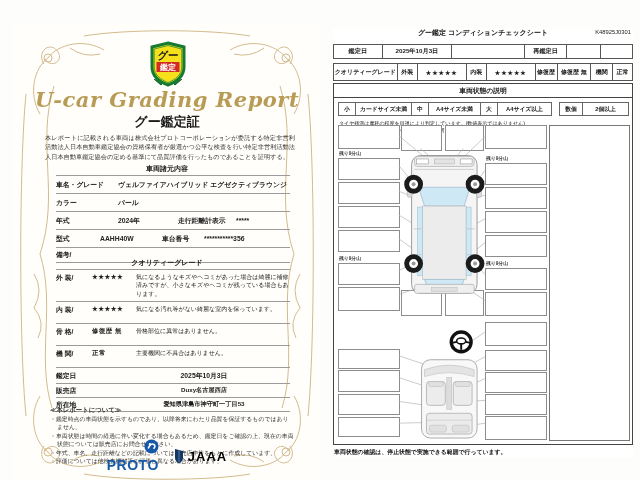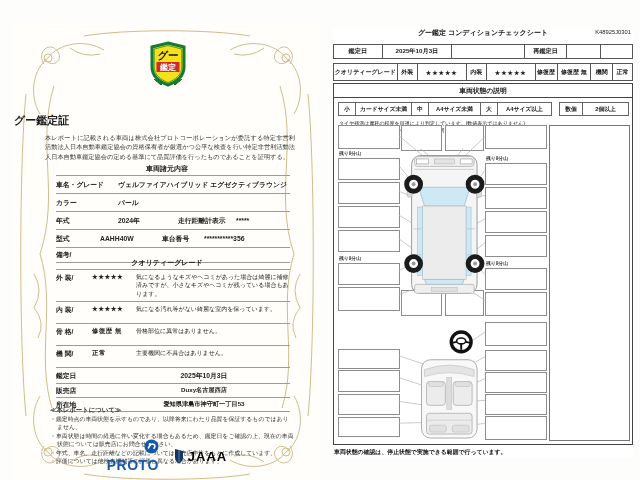--- a/index.html
+++ b/index.html
@@ -6,21 +6,21 @@
   .canvas{position:relative;width:640px;height:480px;background:#fdfdfb;overflow:hidden;
           font-family:"Liberation Sans",sans-serif;color:#1a1a1a;}
   
   .cert{position:absolute;left:14px;top:24px;width:306px;height:462px;background:#fffefa;}
   .cert-frame{position:absolute;inset:0;width:100%;height:100%;}
   .badge{position:absolute;left:136px;top:17px;width:36px;height:48px;}
   .sec-head{position:absolute;left:0;width:100%;text-align:center;font-size:7px;font-weight:bold;color:#222;}
   .cert-title{position:absolute;top:63px;left:0;width:100%;text-align:center;
               font-family:"DejaVu Serif",serif;font-style:italic;font-weight:bold;
               font-size:21px;color:#b89b55;letter-spacing:.5px;}
-  .cert-sub{position:absolute;top:89px;left:0;width:100%;font-size:11px;font-weight:bold;}
+  .cert-sub{position:absolute;top:89px;left:0;width:100%;text-align:center;font-size:13px;font-weight:bold;}
   .cert-intro{position:absolute;top:103px;left:31px;right:25px;font-size:6.2px;line-height:1.5;
               text-align:justify;color:#333;}
   .ctable{position:absolute;left:42px;width:234px;}
   .srow{display:flex;align-items:center;min-height:17px;border-top:1px solid #9b9b9b;
         font-size:6.8px;font-weight:bold;color:#222;}
   .srow.last{border-bottom:1px solid #9b9b9b;min-height:14px;}
   .sl{width:62px;} .sv{flex:1;} .sl2{width:58px;} .sv2{width:58px;}
   .grow{display:flex;border-top:1px solid #9b9b9b;padding:3px 0;font-size:6.8px;font-weight:bold;color:#222;}
   .glab{width:36px;} .gval{width:44px;letter-spacing:.5px;font-size:6.4px;}
   .gdesc{flex:1;font-size:6px;line-height:1.4;font-weight:normal;color:#222;}
@@ -97,20 +97,21 @@
 
     <svg class="badge" viewBox="0 0 36 48">
       <path d="M4,38 l7,6 l4,-4 M32,38 l-7,6 l-4,-4" fill="#177a32" stroke="#116127" stroke-width="1"></path>
       <path d="M18,2 L34,6 V26 C34,36 26,41 18,44 C10,41 2,36 2,26 V6 Z" fill="#f6e01b" stroke="#177a32" stroke-width="3"></path>
       <path d="M18,4.5 L31.8,8 V25.8 C31.8,34.3 25,38.8 18,41.5 C11,38.8 4.2,34.3 4.2,25.8 V8 Z" fill="none" stroke="#1d8c3c" stroke-width="0.8"></path>
       <text x="18" y="18" text-anchor="middle" font-size="10.5" font-weight="bold" fill="#111">グー</text>
       <rect x="6.5" y="21" width="23" height="10" fill="#d42a26"></rect>
       <text x="18" y="29.2" text-anchor="middle" font-size="8" font-weight="bold" fill="#ffffff">鑑定</text>
     </svg>
 
+    <div class="cert-title">U-car Grading Report</div>
     <div class="cert-sub">グー鑑定証</div>
     <p class="cert-intro">本レポートに記載される車両は株式会社プロトコーポレーションが委託する特定非営利活動法人日本自動車鑑定協会の資格保有者が厳選かつ公平な検査を行い特定非営利活動法人日本自動車鑑定協会の定める基準にて品質評価を行ったものであることを証明する。</p>
 
     <div class="sec-head" style="top:140px">車両諸元内容</div>
 
     <div class="ctable" style="top:151px">
       <div class="srow">
         <span class="sl">車名・グレード</span>
         <span class="sv">ヴェルファイアハイブリッド エグゼクティブラウンジ</span>
       </div>

